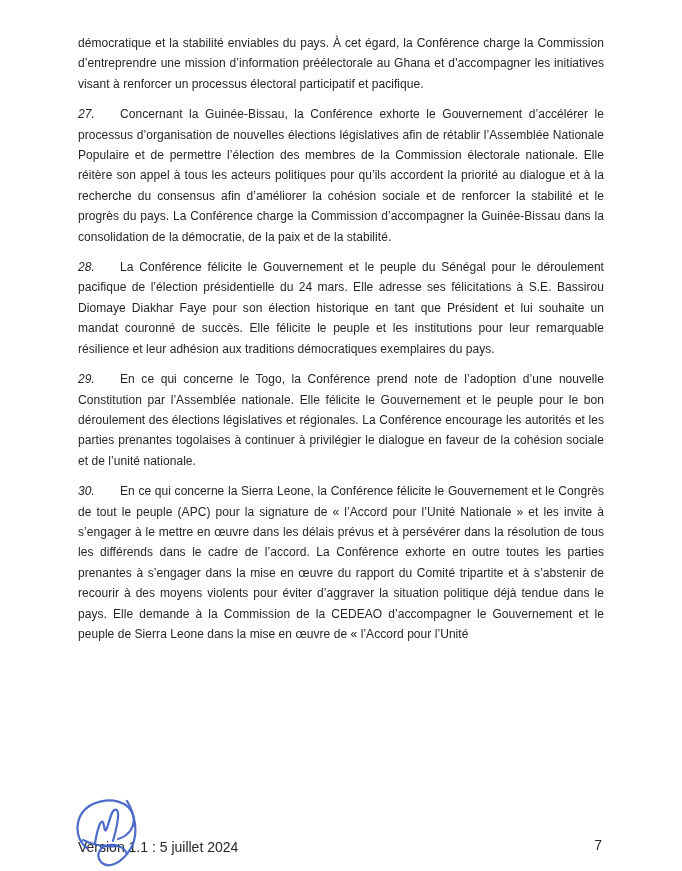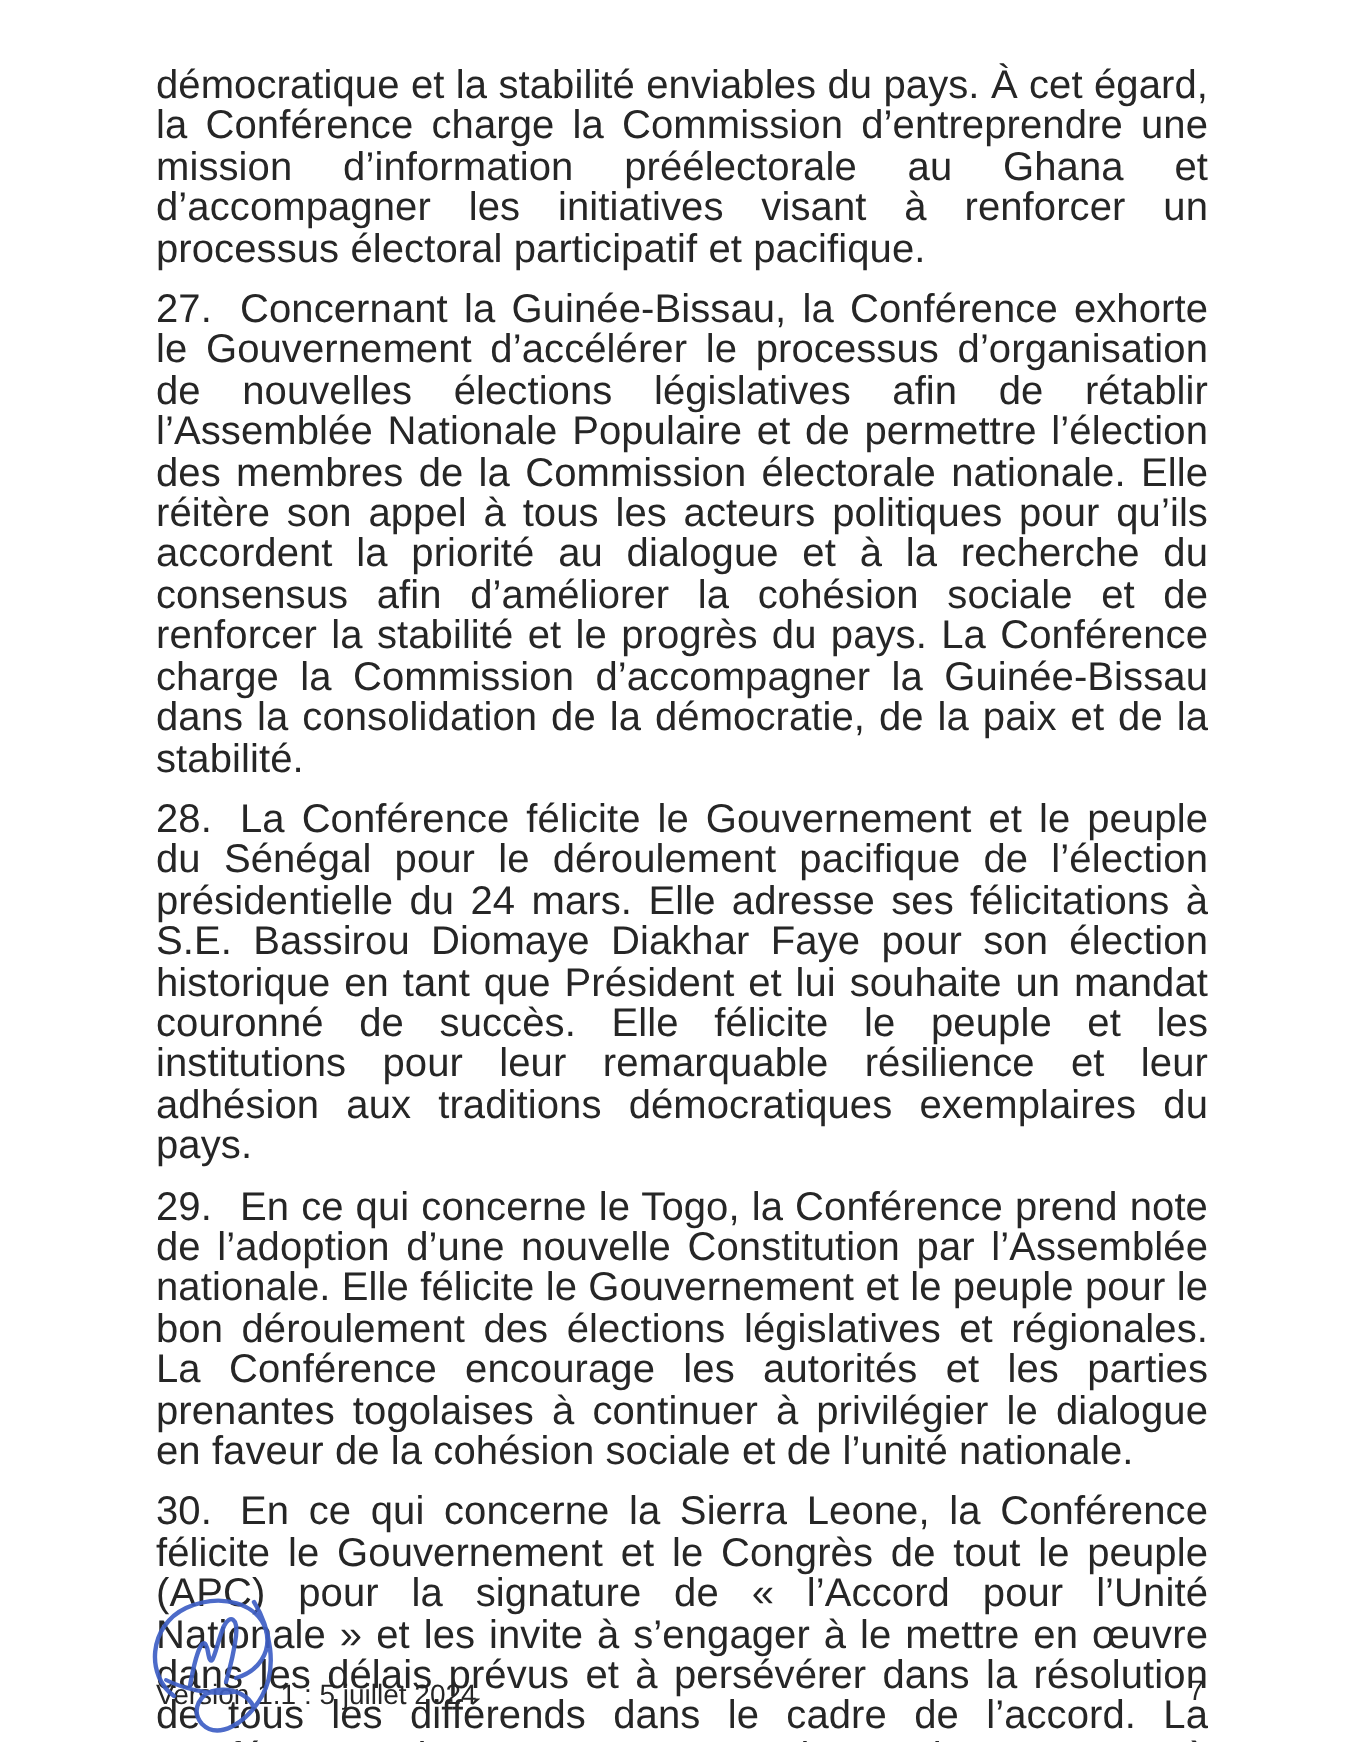--- a/index.html
+++ b/index.html
@@ -18,28 +18,29 @@
     background: #ffffff;
   }
   main.doc-body {
     position: absolute;
     left: 78px;
     top: 33px;
     width: 527px;
   }
   p.para {
     margin: 0 1px 10px 0;
-    font-size: 20px;
+    font-size: 12px;
     line-height: 20.4px;
     text-align: justify;
     letter-spacing: 0.05px;
   }
   p.para .num {
     display: inline-block;
     width: 42px;
+    font-style: italic;
   }
   p.para b { font-weight: normal; }
   footer.doc-footer {
     position: absolute;
     left: 78px;
     top: 836px;
     width: 527px;
     font-size: 14px;
     line-height: 18px;
   }

